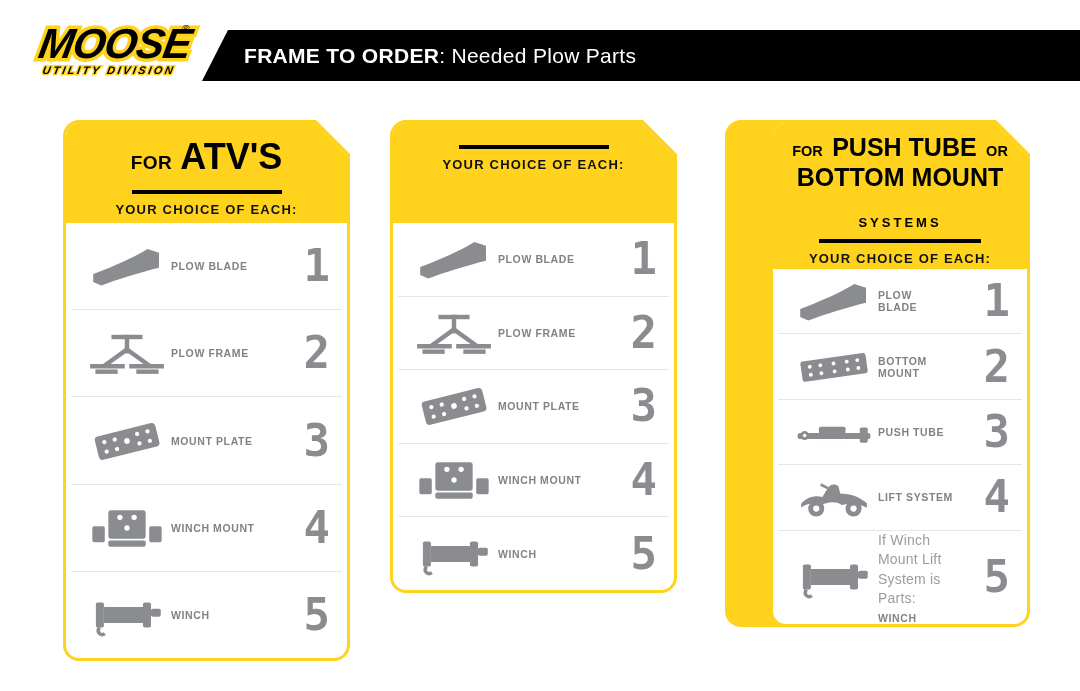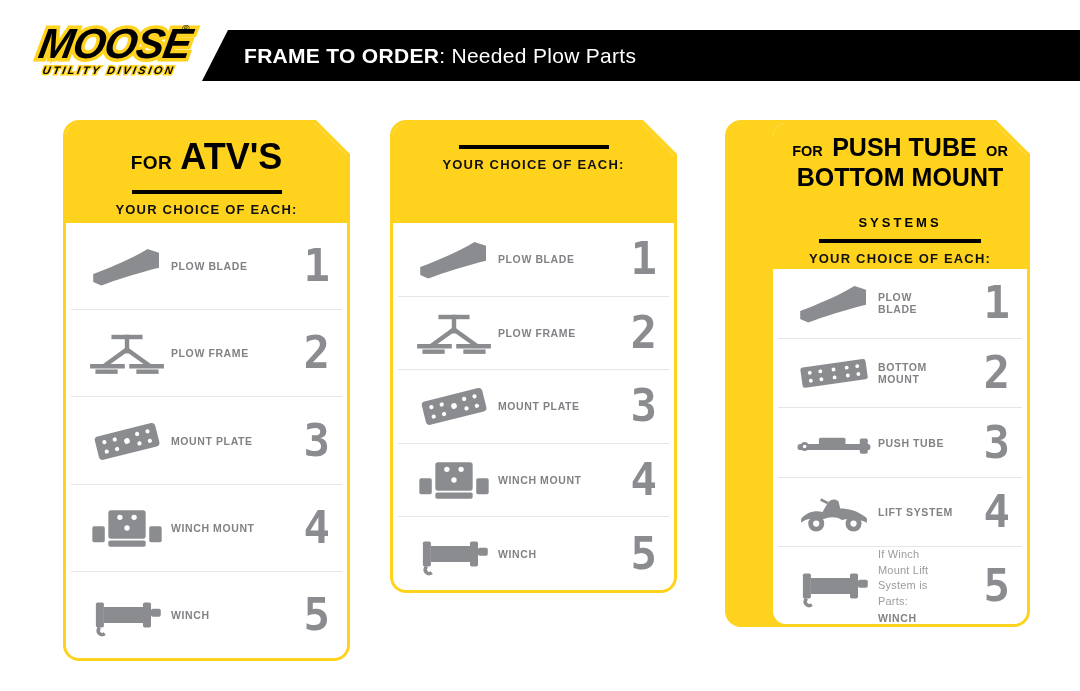--- a/index.html
+++ b/index.html
@@ -47,21 +47,21 @@
   .rows { flex:1; display:flex; flex-direction:column; padding:0 5px; }
   .row  { flex:1; display:flex; align-items:center; padding:0 12px; }
   .row:not(:last-child) { border-bottom:1px solid #e6e6e8; }
   .row-icon { width:88px; display:flex; justify-content:center; color:#8a8c8f; fill:#8a8c8f; }
   .row-icon svg { width:80px; height:48px; }
   .row-label { flex:1; font-size:10.5px; font-weight:bold; color:#808285; letter-spacing:.6px; }
   .row-num {
     width:56px; text-align:right; font-family:"DejaVu Sans Mono", monospace;
     font-size:44px; font-weight:bold; color:#8a8c8f; line-height:1;
   }
-  .note { display:block; font-size:11px; font-weight:normal; color:#9b9c9f; letter-spacing:.2px; line-height:1.4; }
+  .note { display:block; font-size:14px; font-weight:normal; color:#9b9c9f; letter-spacing:.2px; line-height:1.4; }
   .note-label { display:block; margin-top:3px; font-size:10.5px; font-weight:bold; color:#808285; }
 
   #card-atv { left:63px;  top:120px; width:287px; height:541px; }
   #card-utv { left:390px; top:120px; width:287px; height:473px; }
   #card-pt  { left:725px; top:120px; width:305px; height:507px;padding-left:48px; }
 
   .defs-hidden { position:absolute; width:0; height:0; overflow:hidden; }
 </style>
 </head>
 <body>

